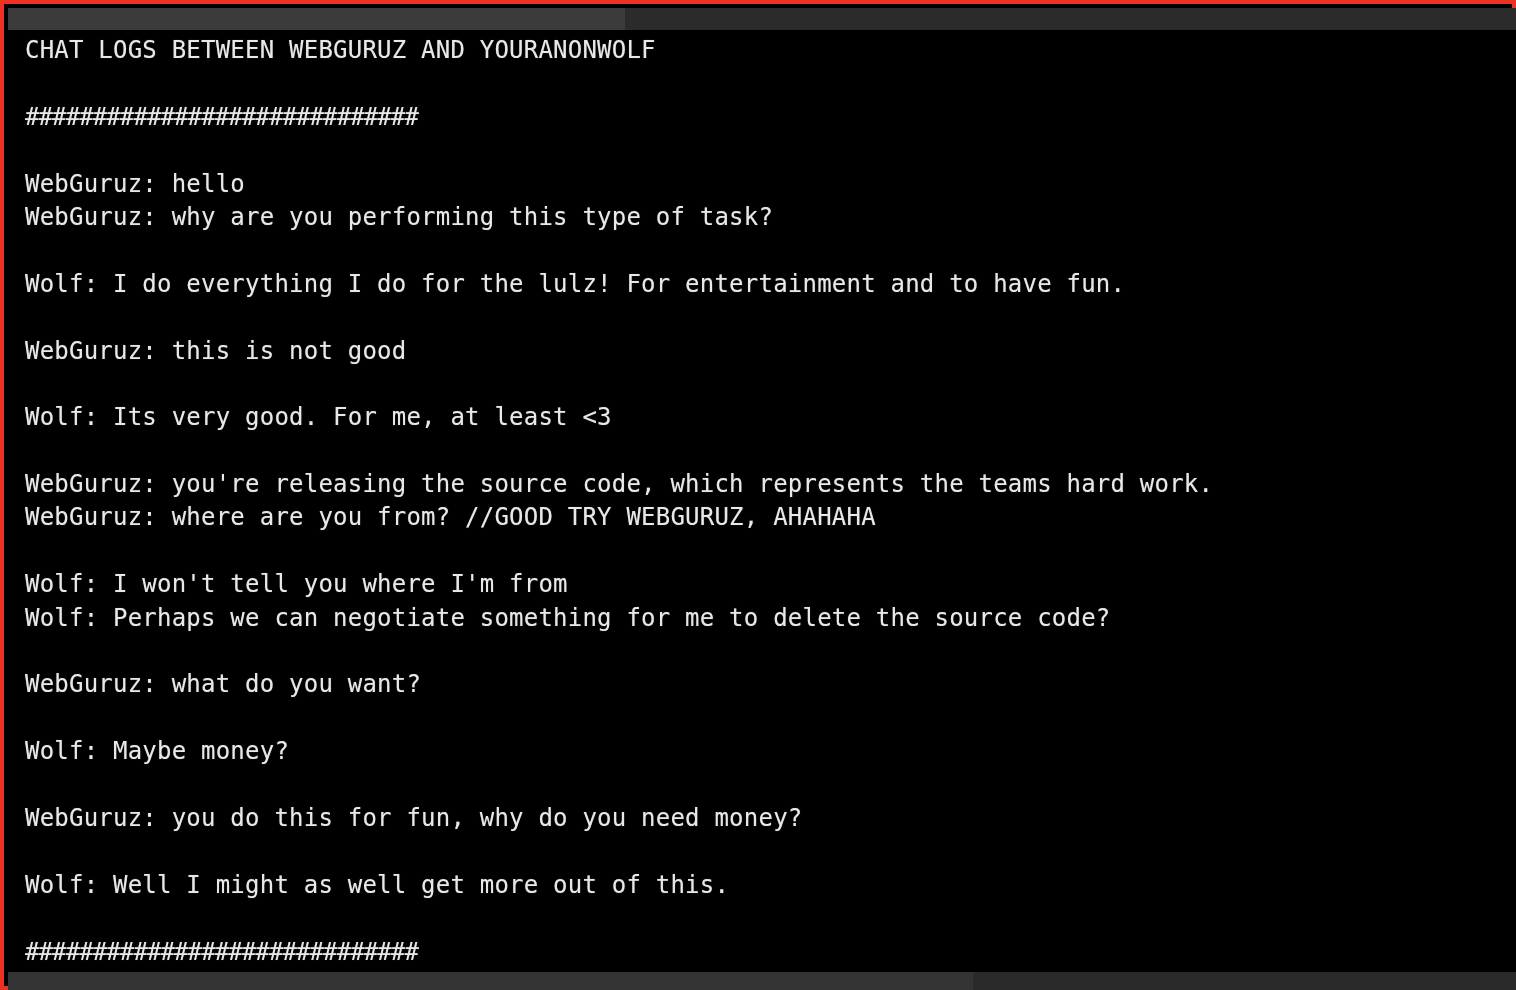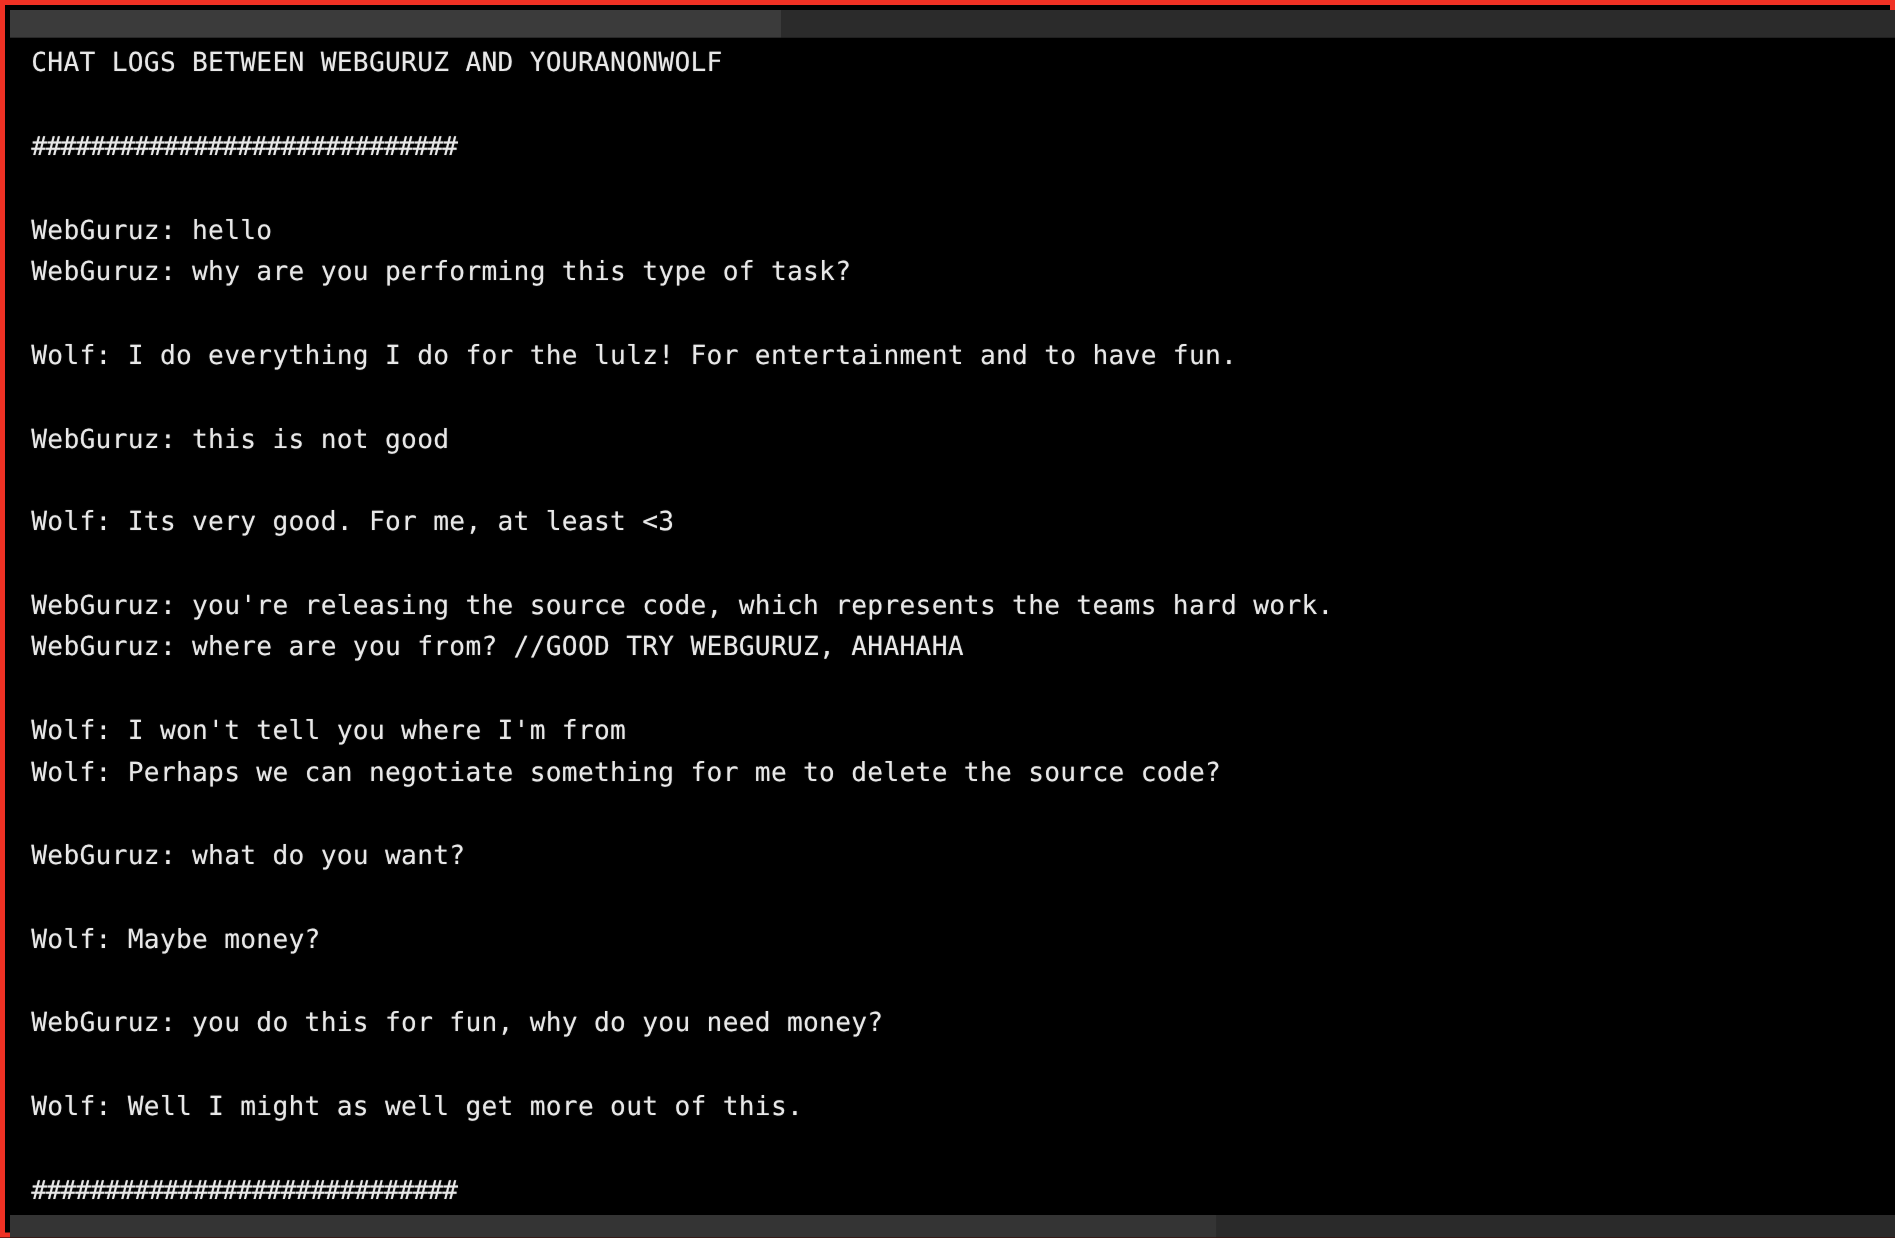--- a/index.html
+++ b/index.html
@@ -81,21 +81,21 @@
   }
 
   
   #log-body {
     position: absolute;
     left: 17px;
     top: 26px;
     width: 1480px;
     color: #e8e8e8;
     font-family: "DejaVu Sans Mono", "Liberation Mono", monospace;
-    font-size: 21px;
+    font-size: 24px;
     line-height: 33.4px;
     letter-spacing: 0.22px;
     white-space: pre;
     text-shadow: 0 0 1px rgba(255,255,255,0.35);
     -webkit-font-smoothing: none;
   }
   .log-line {
     height: 33.4px;
     white-space: pre;
   }

